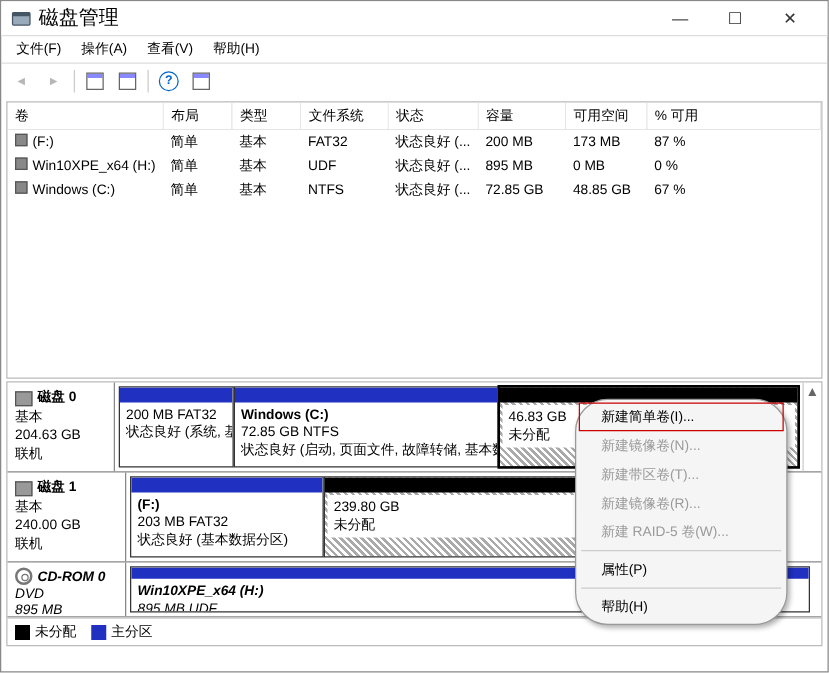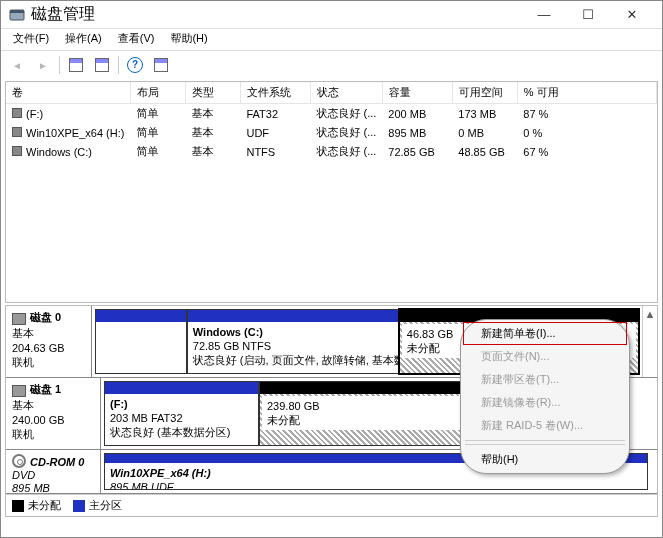--- a/index.html
+++ b/index.html
@@ -153,20 +153,21 @@
             <span class="disk-icon"></span>
             <span>磁盘 0</span>
           </div>
           <div>基本</div>
           <div>204.63 GB</div>
           <div>联机</div>
         </div>
         <div class="disk-layout">
           <div class="part" style="width:92px">
             <div class="part-head primary"></div>
+            <div class="part-body">200 MB FAT32<br>状态良好 (系统, 基</div>
           </div>
           <div class="part" style="width:212px">
             <div class="part-head primary"></div>
             <div class="part-body"><b>Windows  (C:)</b><br>72.85 GB NTFS<br>状态良好 (启动, 页面文件, 故障转储, 基本数据</div>
           </div>
           <div class="part hatched selected" style="width:240px">
             <div class="part-head black"></div>
             <div class="part-body">46.83 GB<br>未分配</div>
           </div>
         </div>
@@ -212,20 +213,21 @@
       </div>
     </div>
   <div class="legend">
     <span><span class="leg-swatch black"></span><span>未分配</span></span>
     <span><span class="leg-swatch primary"></span><span>主分区</span></span>
   </div>
 </div>
 
 <div class="ctx-menu" id="ctx" style="left: 459px; top: 318px; border-radius: 26px;">
   <div class="ctx-item hl">新建简单卷(I)...</div>
-  <div class="ctx-item disabled">页面文件(N)...</div>
+  <div class="ctx-item disabled">新建镜像卷(N)...</div>
   <div class="ctx-item disabled">新建带区卷(T)...</div>
   <div class="ctx-item disabled">新建镜像卷(R)...</div>
   <div class="ctx-item disabled">新建 RAID-5 卷(W)...</div>
   <div class="ctx-sep"></div>
+  <div class="ctx-item">属性(P)</div>
   <div class="ctx-sep"></div>
   <div class="ctx-item">帮助(H)</div>
 </div>
 
 </body></html>

